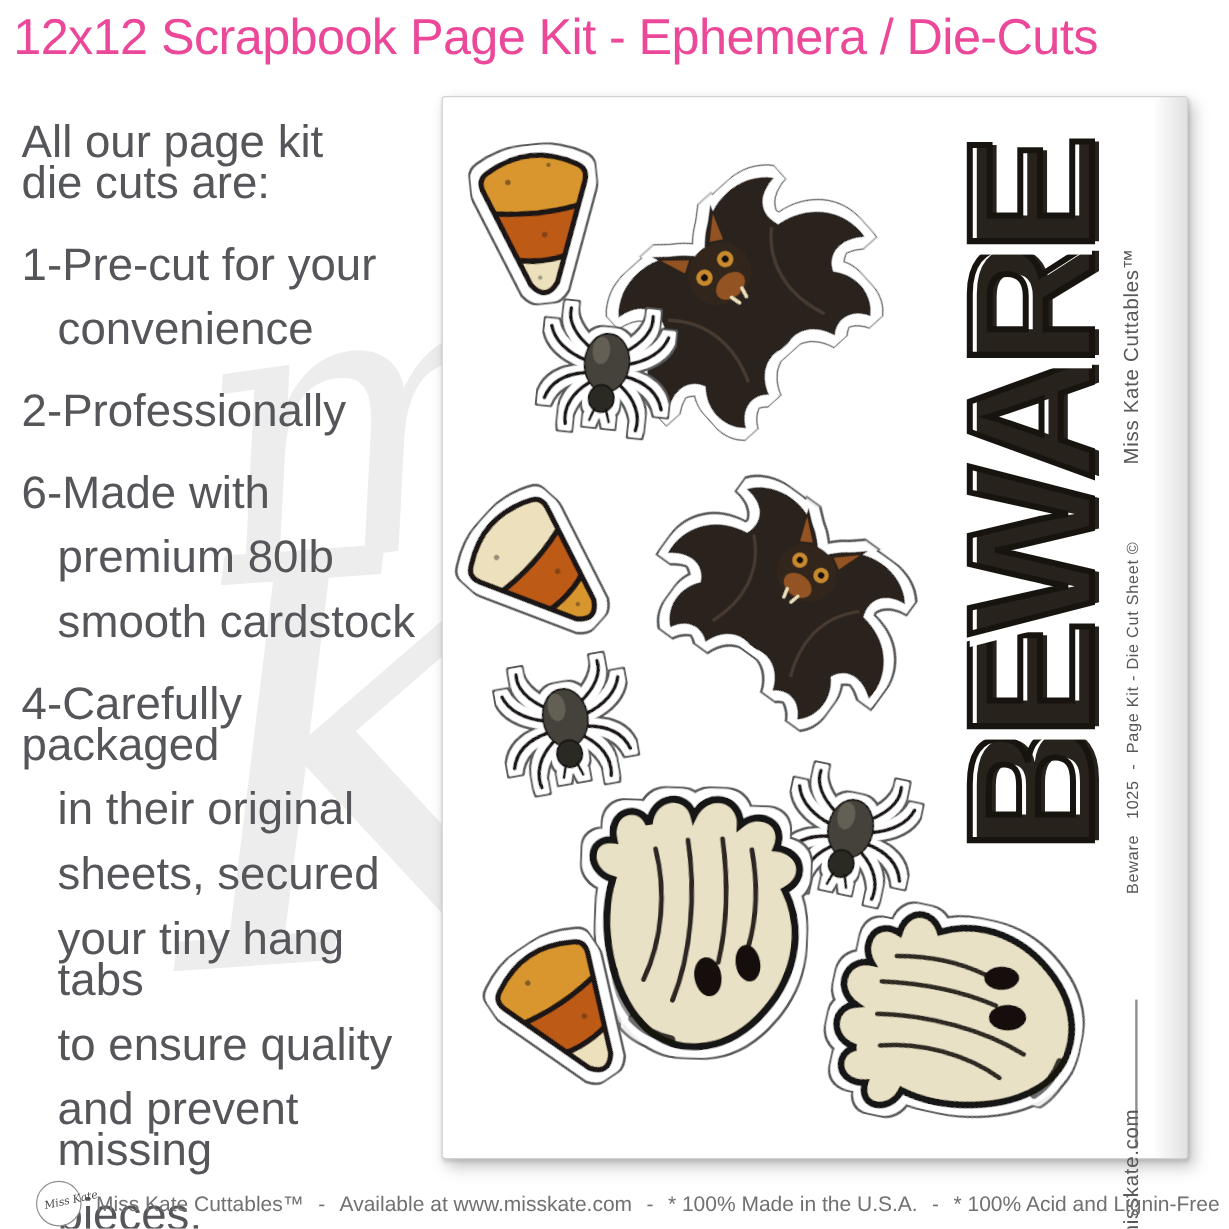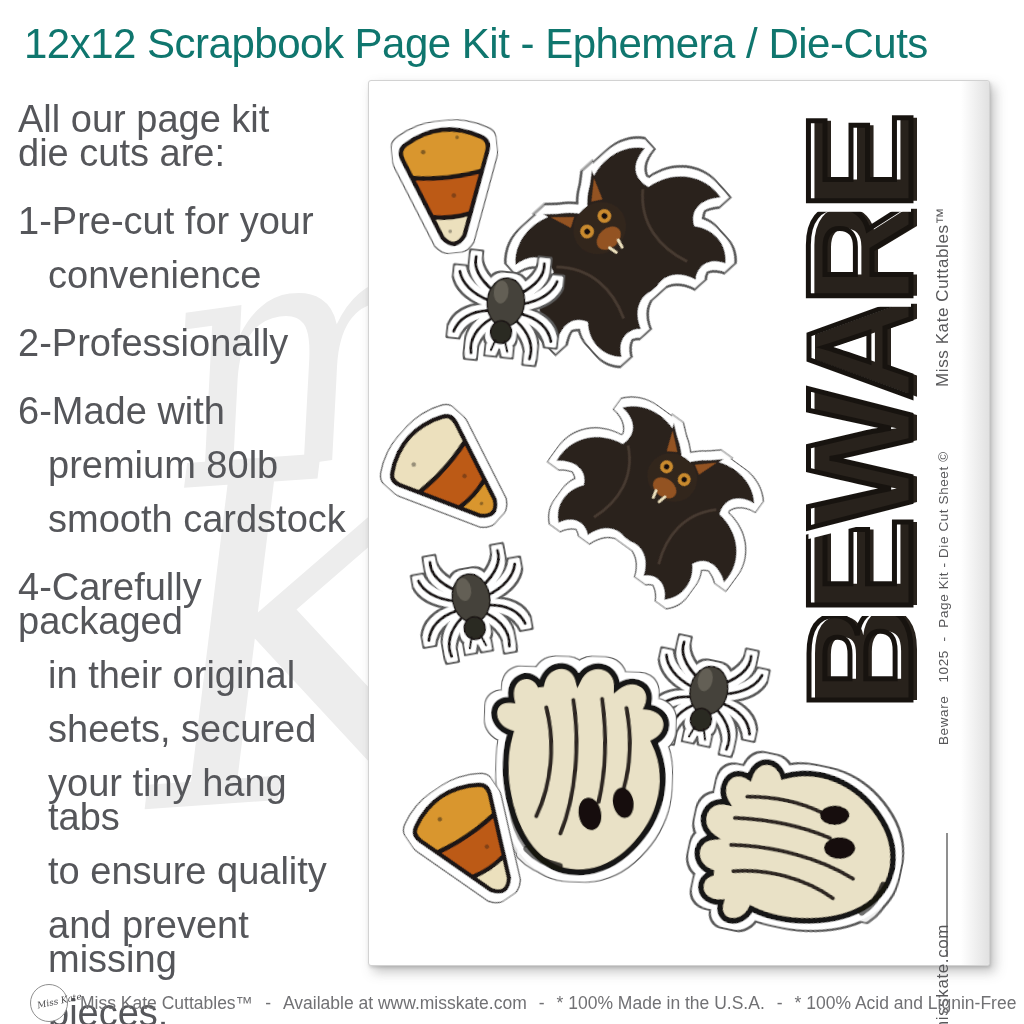--- a/index.html
+++ b/index.html
@@ -1,21 +1,21 @@
 <!DOCTYPE html>
 <html><head>
 <meta charset="utf-8">
 <style>
   * { box-sizing: border-box; }
   html,body { margin:0; padding:0; background:#ffffff; }
   body { width:1024px; height:1024px; font-family:"Liberation Sans",sans-serif; }
   .page { position:relative; width:1024px; height:1024px; overflow:hidden; background:#ffffff; }
 
-  .title { position:absolute; left:8px; top:4px; margin:16px; font-size:42px; font-weight:400;
-           color:#0f766e; letter-spacing:-0.5px; white-space:nowrap; z-index:3; }
+  .title { position:absolute; left:8px; top:4px; margin:3px; font-size:42px; font-weight:400;
+           color:#ec4899; letter-spacing:-0.5px; white-space:nowrap; z-index:3; }
 
   .watermark { position:absolute; font-family:"DejaVu Serif",serif; font-style:italic;
                color:#ededed; z-index:0; line-height:1; }
   .wm-m { left:165px; top:190px; font-size:320px; transform:rotate(-8deg); }
   .wm-k { left:140px; top:400px; font-size:470px; transform:rotate(-4deg); }
 
   .left-panel { position:absolute; left:18px; top:102px; width:345px; z-index:1;
                 color:#55565a; font-size:38px; line-height:34px; }
   .para { margin:0 0 34px 0; }
   .ln { display:block; }

